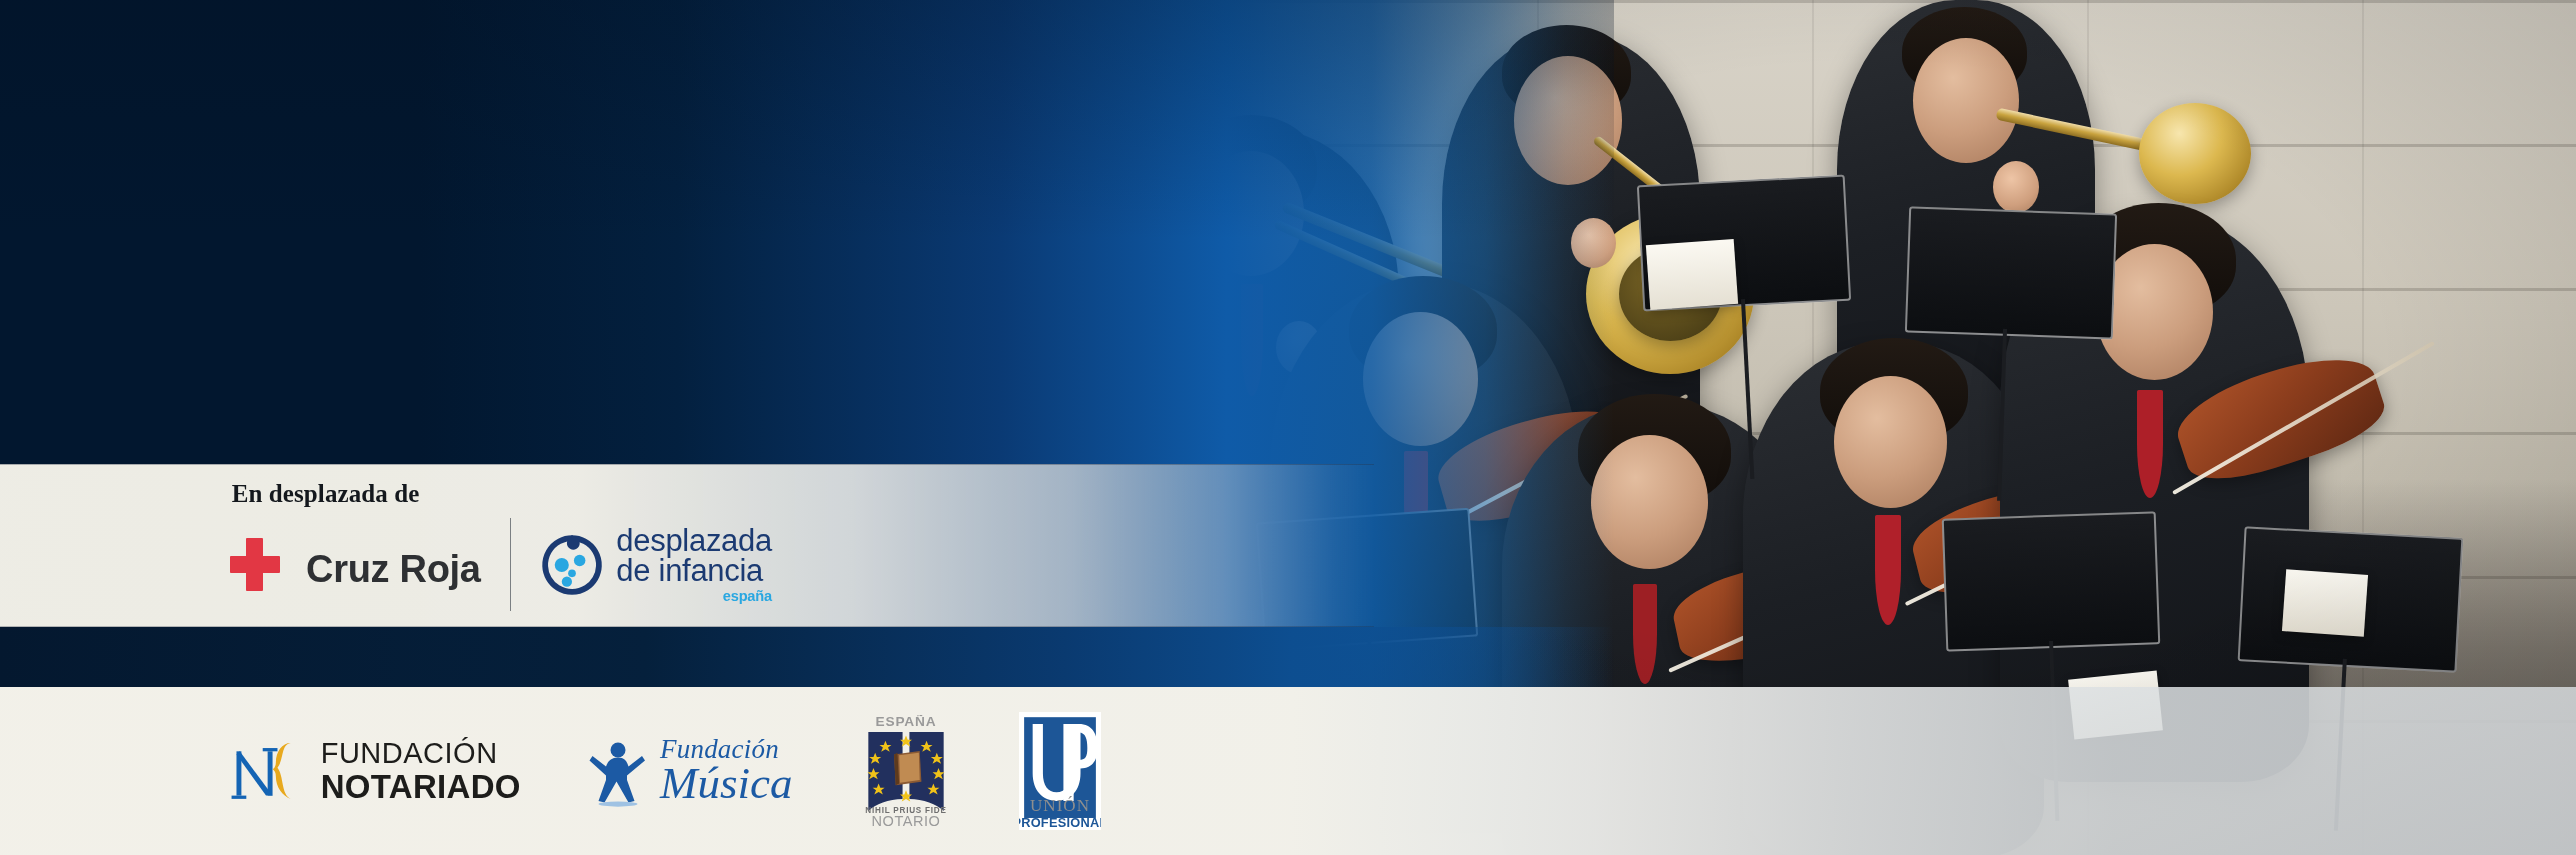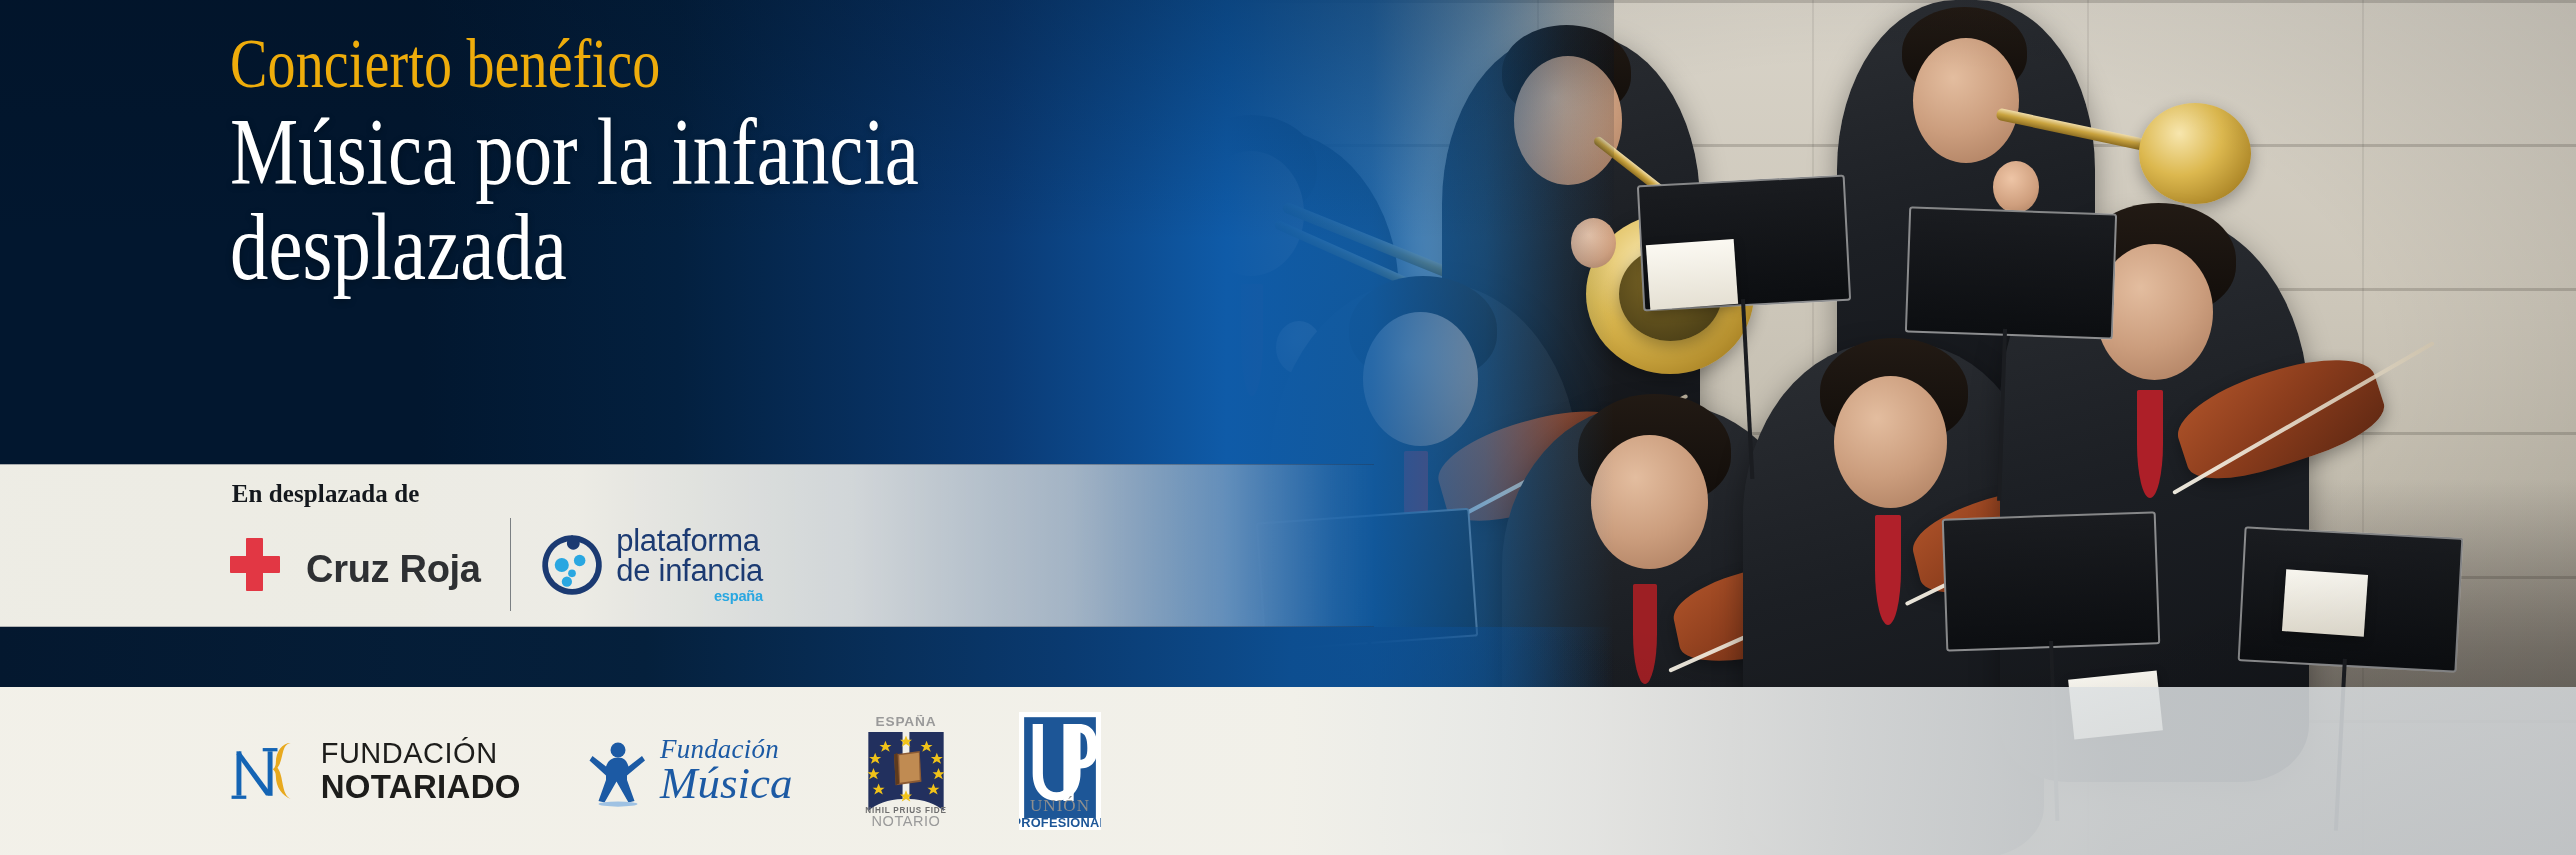--- a/index.html
+++ b/index.html
@@ -355,27 +355,20 @@
 
     <div class="sheet" style="left:661px;top:242px;width:88px;height:65px;transform:rotate(-4deg);"></div>
     <div class="sheet" style="left:1297px;top:572px;width:82px;height:62px;transform:rotate(4deg);"></div>
     <div class="sheet" style="left:1084px;top:675px;width:89px;height:60px;transform:rotate(-6deg);"></div>
 
     <div style="position:absolute;inset:0;background:radial-gradient(ellipse at 55% 42%, rgba(0,0,0,0) 42%, rgba(0,0,0,0.22) 100%);"></div>
   </div>
 
   <div class="blue-panel"></div>
 
-  <div class="title-block">
-    <div class="kicker">Concierto benéfico</div>
-    <div class="headline">
-      <span class="ln">Música por la infancia</span>
-      <span class="ln">desplazada</span>
-    </div>
-  </div>
 
   <div class="navy-strip"></div>
 
   <div class="benefit-band">
     <div class="benefit-inner">
       <div class="benefit-label">En desplazada de</div>
 
       <div class="benefit-logos">
 
         <div class="cruzroja">
@@ -390,21 +383,21 @@
             <svg viewBox="0 0 100 100" width="64" height="64" aria-hidden="true">
               <path d="M50 8 a42 42 0 1 0 0.1 0" fill="none" stroke="#1b3a72" stroke-width="9" stroke-linecap="round"></path>
               <path d="M52 6 a10 10 0 1 0 0.1 0" fill="#1b3a72"></path>
               <circle cx="34" cy="50" r="11" fill="#29a7e1"></circle>
               <circle cx="62" cy="43" r="9" fill="#29a7e1"></circle>
               <circle cx="50" cy="63" r="6" fill="#29a7e1"></circle>
               <circle cx="42" cy="76" r="8" fill="#29a7e1"></circle>
             </svg>
           </div>
           <div class="pi-text">
-            <div class="pi-l1">plataforma</div>
+            <div class="pi-l1">desplazada</div>
             <div class="pi-l2">de infancia</div>
             <div class="pi-l3">españa</div>
           </div>
         </div>
 
       </div>
     </div>
   </div>
 
   <div class="footer-bar">

